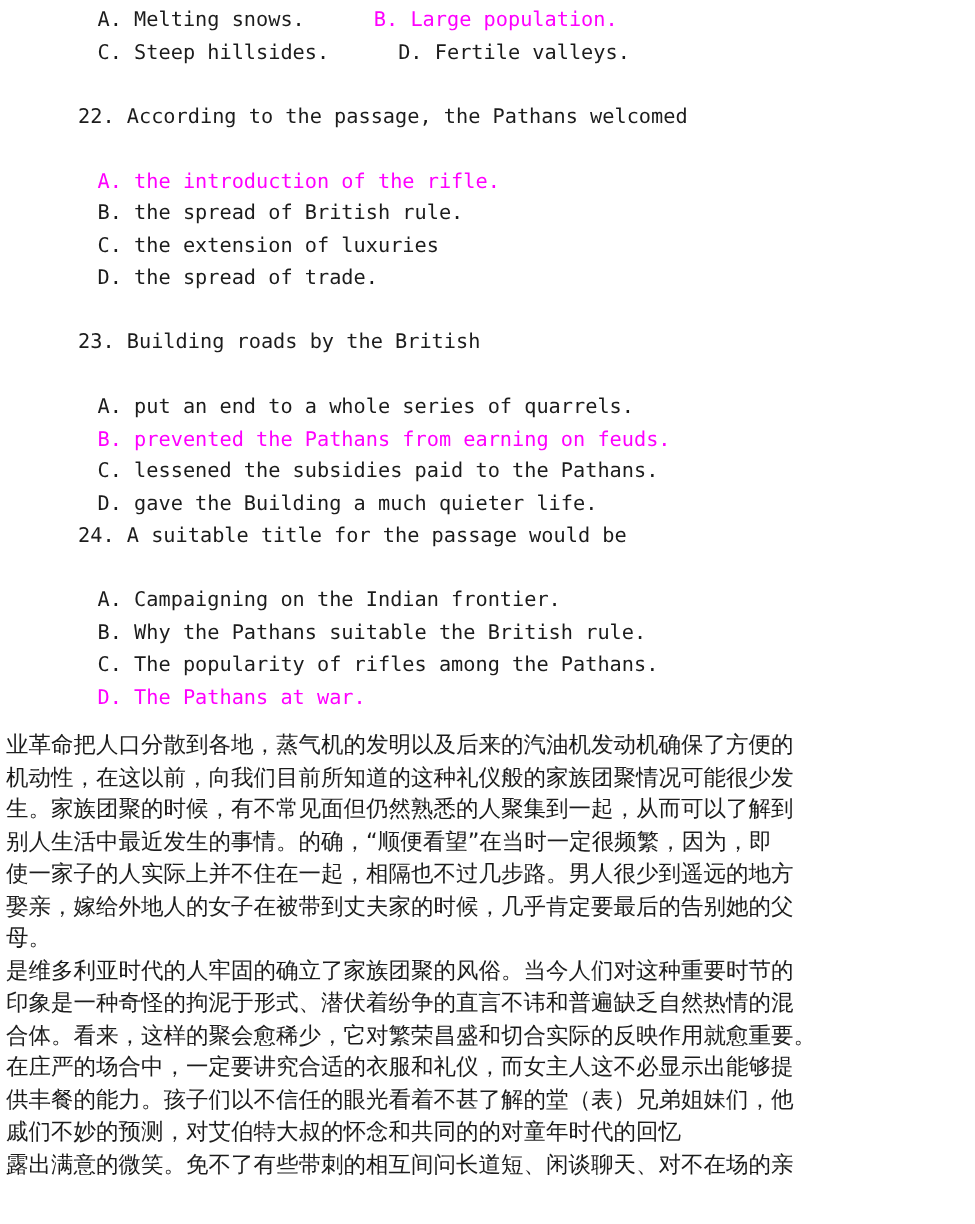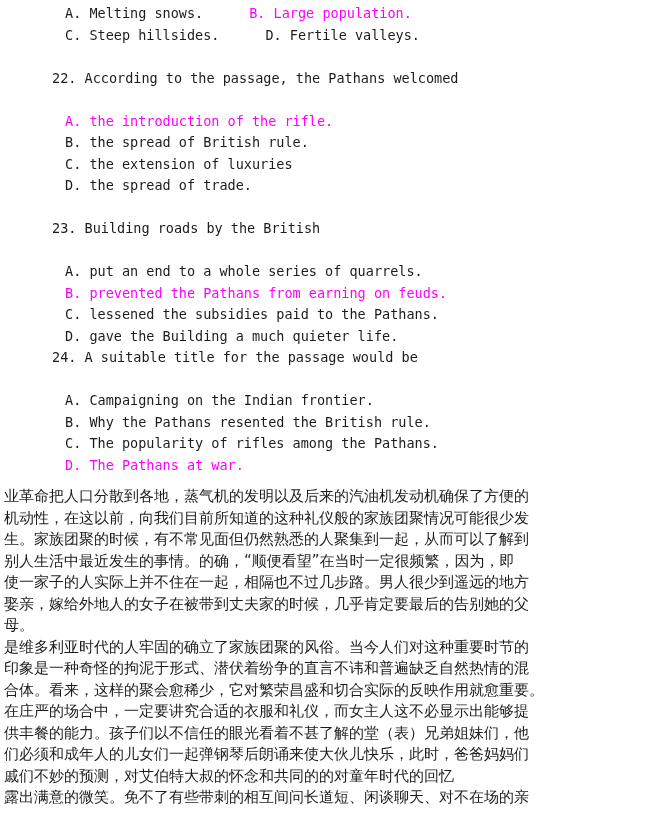--- a/index.html
+++ b/index.html
@@ -68,21 +68,21 @@
     <div class="line qline"><span>23.</span> <span>Building roads by the British</span></div>
     <div class="blank"></div>
     <div class="line optline"><span>A.</span> <span>put an end to a whole series of quarrels.</span></div>
     <div class="line optline highlighted"><span>B.</span> <span>prevented the Pathans from earning on feuds.</span></div>
     <div class="line optline"><span>C.</span> <span>lessened the subsidies paid to the Pathans.</span></div>
     <div class="line optline"><span>D.</span> <span>gave the Building a much quieter life.</span></div>
 
     <div class="line qline q24"><span>24.</span> <span>A suitable title for the passage would be</span></div>
     <div class="blank"></div>
     <div class="line optline"><span>A.</span> <span>Campaigning on the Indian frontier.</span></div>
-    <div class="line optline"><span>B.</span> <span>Why the Pathans resented the British rule.</span></div>
+    <div class="line optline"><span>B.</span> <span>Why the Pathans suitable the British rule.</span></div>
     <div class="line optline"><span>C.</span> <span>The popularity of rifles among the Pathans.</span></div>
     <div class="line optline highlighted"><span>D.</span> <span>The Pathans at war.</span></div>
 
   </section>
 
   <section class="cn">
     <div>
       <div class="cn-line">业革命把人口分散到各地，蒸气机的发明以及后来的汽油机发动机确保了方便的</div>
       <div class="cn-line">机动性，在这以前，向我们目前所知道的这种礼仪般的家族团聚情况可能很少发</div>
       <div class="cn-line">生。家族团聚的时候，有不常见面但仍然熟悉的人聚集到一起，从而可以了解到</div>
@@ -90,19 +90,18 @@
       <div class="cn-line">使一家子的人实际上并不住在一起，相隔也不过几步路。男人很少到遥远的地方</div>
       <div class="cn-line">娶亲，嫁给外地人的女子在被带到丈夫家的时候，几乎肯定要最后的告别她的父</div>
       <div class="cn-line">母。</div>
     </div>
     <div>
       <div class="cn-line">是维多利亚时代的人牢固的确立了家族团聚的风俗。当今人们对这种重要时节的</div>
       <div class="cn-line">印象是一种奇怪的拘泥于形式、潜伏着纷争的直言不讳和普遍缺乏自然热情的混</div>
       <div class="cn-line">合体。看来，这样的聚会愈稀少，它对繁荣昌盛和切合实际的反映作用就愈重要。</div>
       <div class="cn-line">在庄严的场合中，一定要讲究合适的衣服和礼仪，而女主人这不必显示出能够提</div>
       <div class="cn-line">供丰餐的能力。孩子们以不信任的眼光看着不甚了解的堂（表）兄弟姐妹们，他</div>
-      <div class="cn-line">们必须和成年人的儿女们一起弹钢琴后朗诵来使大伙儿快乐，此时，爸爸妈妈们</div>
       <div class="cn-line">戚们不妙的预测，对艾伯特大叔的怀念和共同的的对童年时代的回忆</div>
       <div class="cn-line">露出满意的微笑。免不了有些带刺的相互间问长道短、闲谈聊天、对不在场的亲</div>
     </div>
   </section>
 
 </div>
 
 </body></html>

